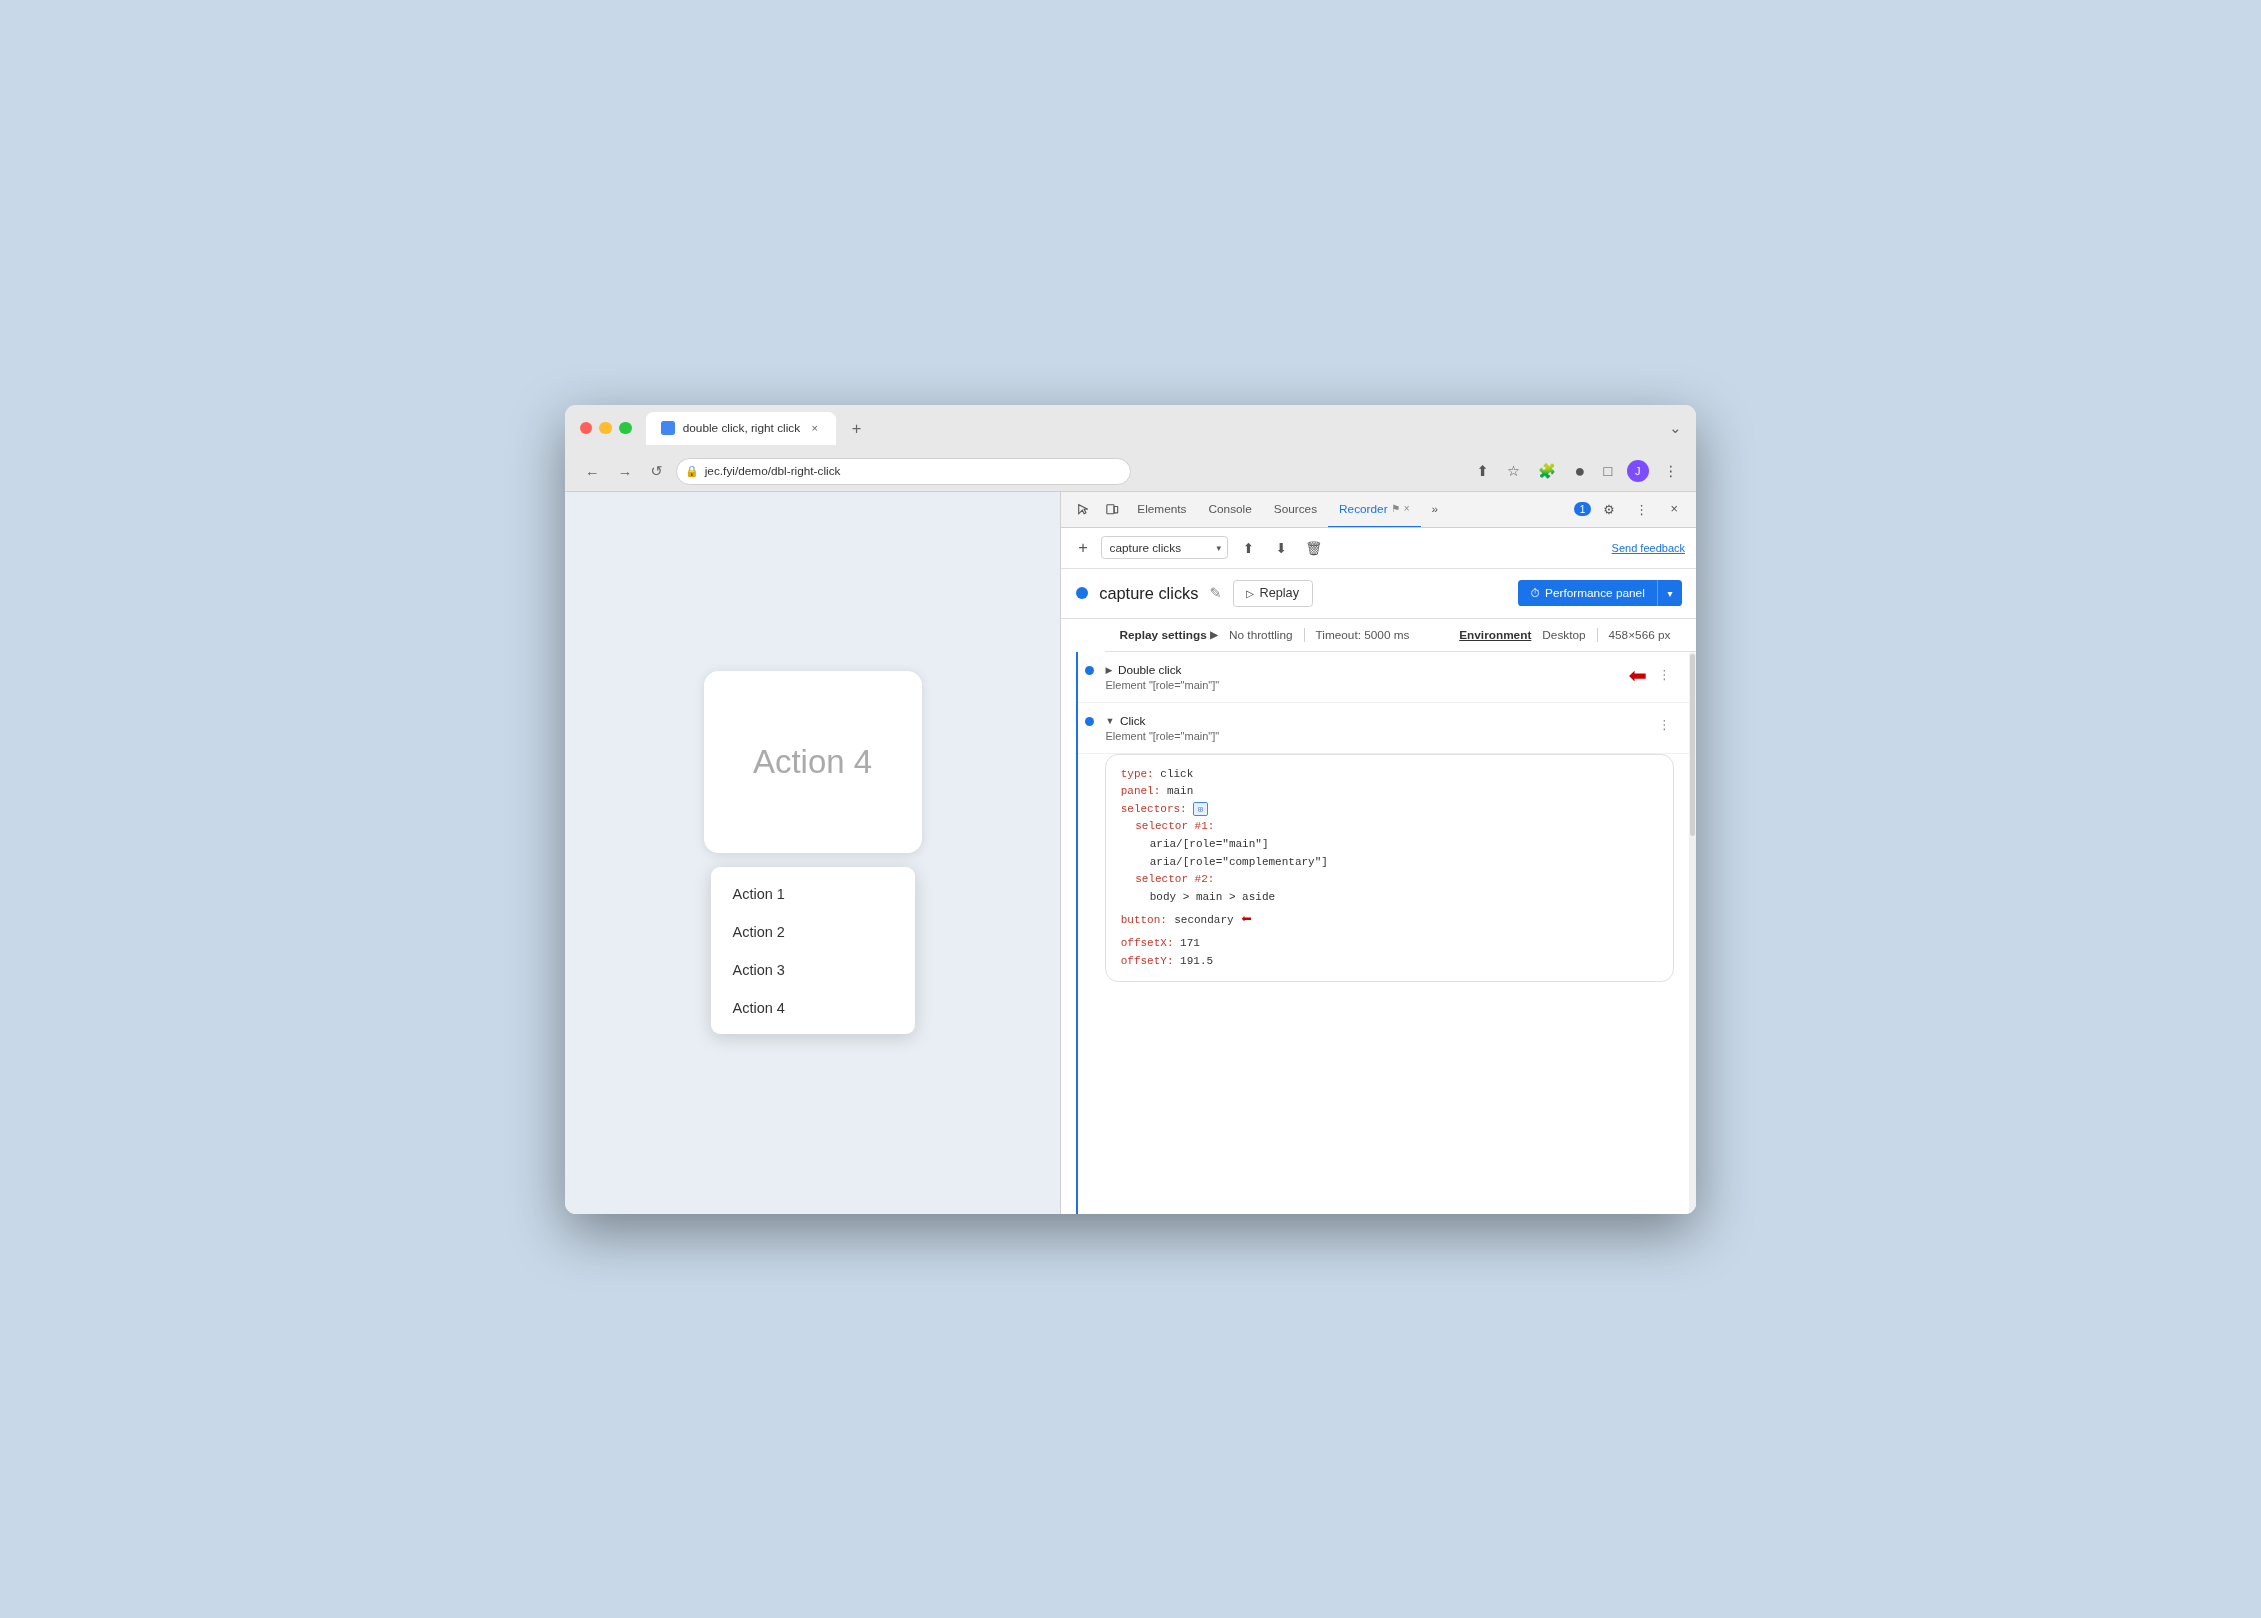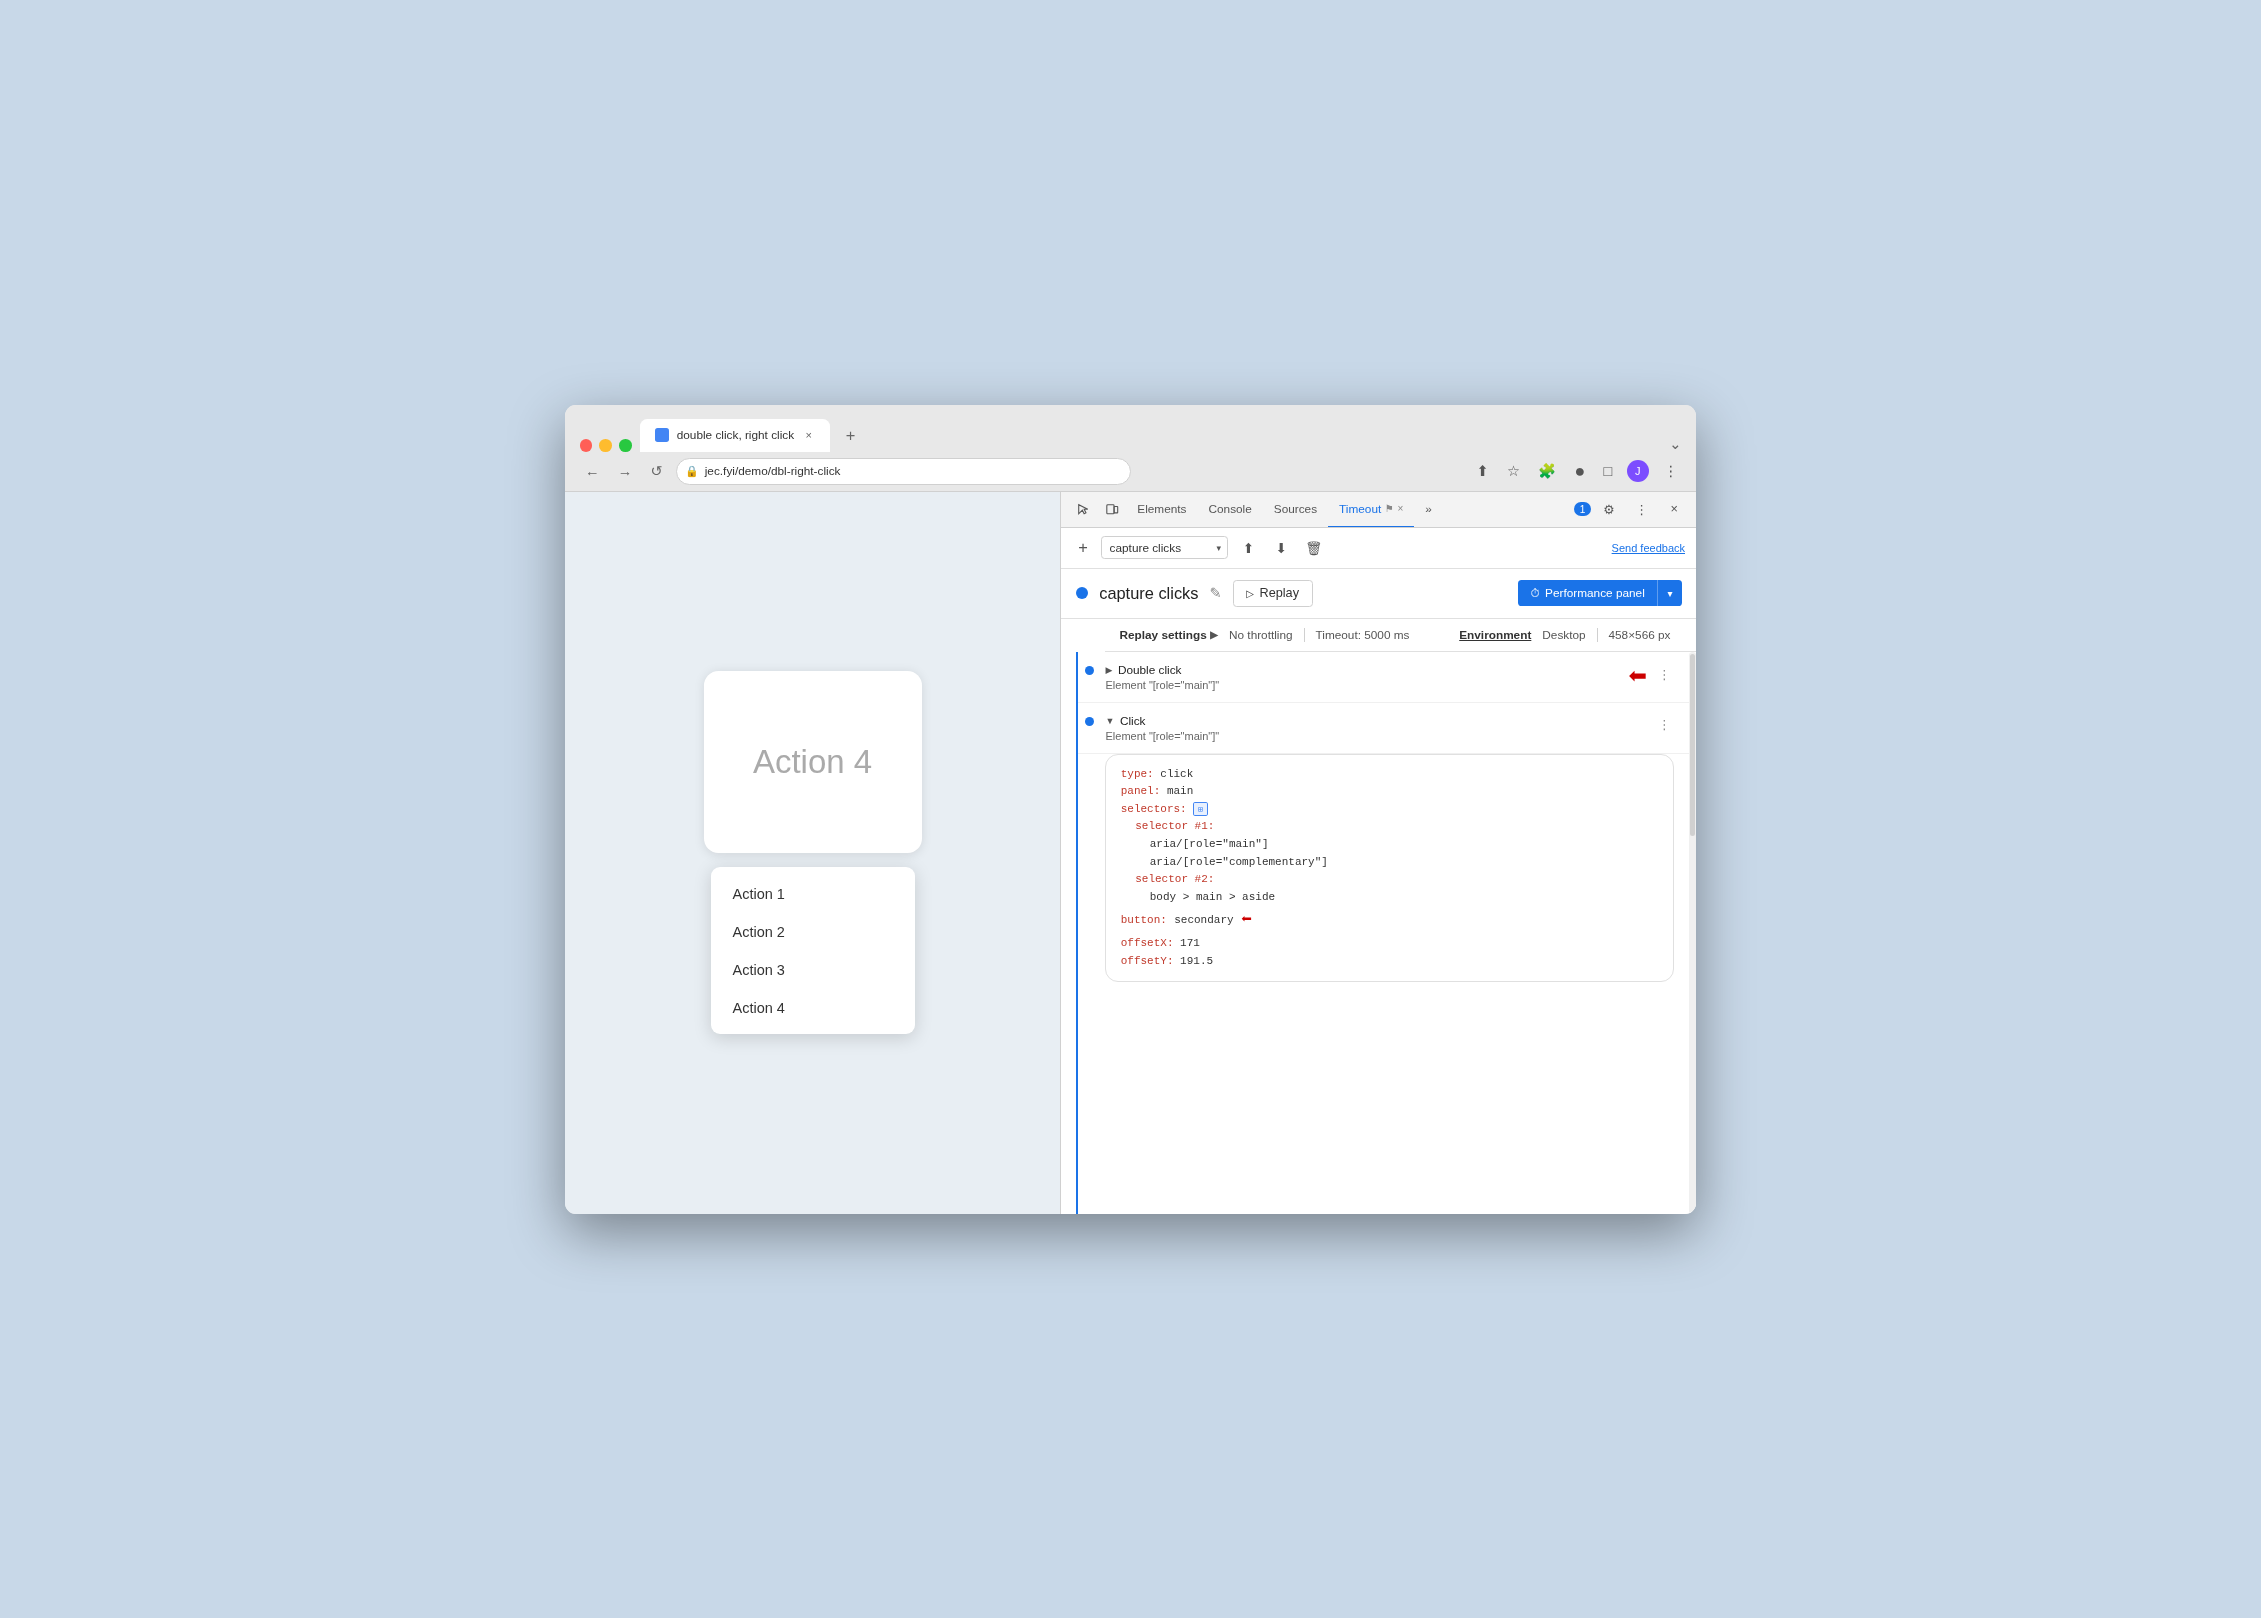--- a/index.html
+++ b/index.html
@@ -20,23 +20,23 @@
       box-shadow: 0 18px 55px rgba(0,0,0,0.4);
       overflow: hidden;
       display: flex;
       flex-direction: column;
     }
     
     .title-bar {
       background: #e8e8e8;
       height: 47px;
       display: flex;
-      align-items: flex-end;
+      align-items: center;
       padding: 0 14.5px;
-      gap: 1px;
+      gap: 7px;
       flex-shrink: 0;
     }
     .traffic-lights {
       display: flex;
       gap: 7.3px;
       margin-right: 7.3px;
     }
     .traffic-light {
       width: 12.7px;
       height: 12.7px;
@@ -601,21 +601,21 @@
           <svg width="14.5" height="14.5" viewBox="0 0 16 16" fill="none">
             <rect x="2" y="3" width="8" height="10" rx="1" stroke="#555" stroke-width="1.2" fill="none"></rect>
             <rect x="10" y="5" width="4" height="7" rx="0.5" stroke="#555" stroke-width="1.2" fill="none"></rect>
           </svg>
         </div>
         <div class="devtools-tab">Elements</div>
         <div class="devtools-tab">Console</div>
         <div class="devtools-tab">Sources</div>
         <div class="devtools-tab active">
           <span class="recorder-tab-label">
-            <span style="font-size:11.8px">Timeout</span>
+            <span style="font-size:11.8px">Recorder</span>
             <span style="font-size:10px;color:#888">⚑</span>
           </span>
           <span class="devtools-tab-close">×</span>
         </div>
         <div class="devtools-tab">»</div>
         <div class="devtools-tab-end">
           <span class="badge">1</span>
           <div class="devtools-icon-btn">⚙</div>
           <div class="devtools-icon-btn">⋮</div>
           <div class="devtools-icon-btn">×</div>

